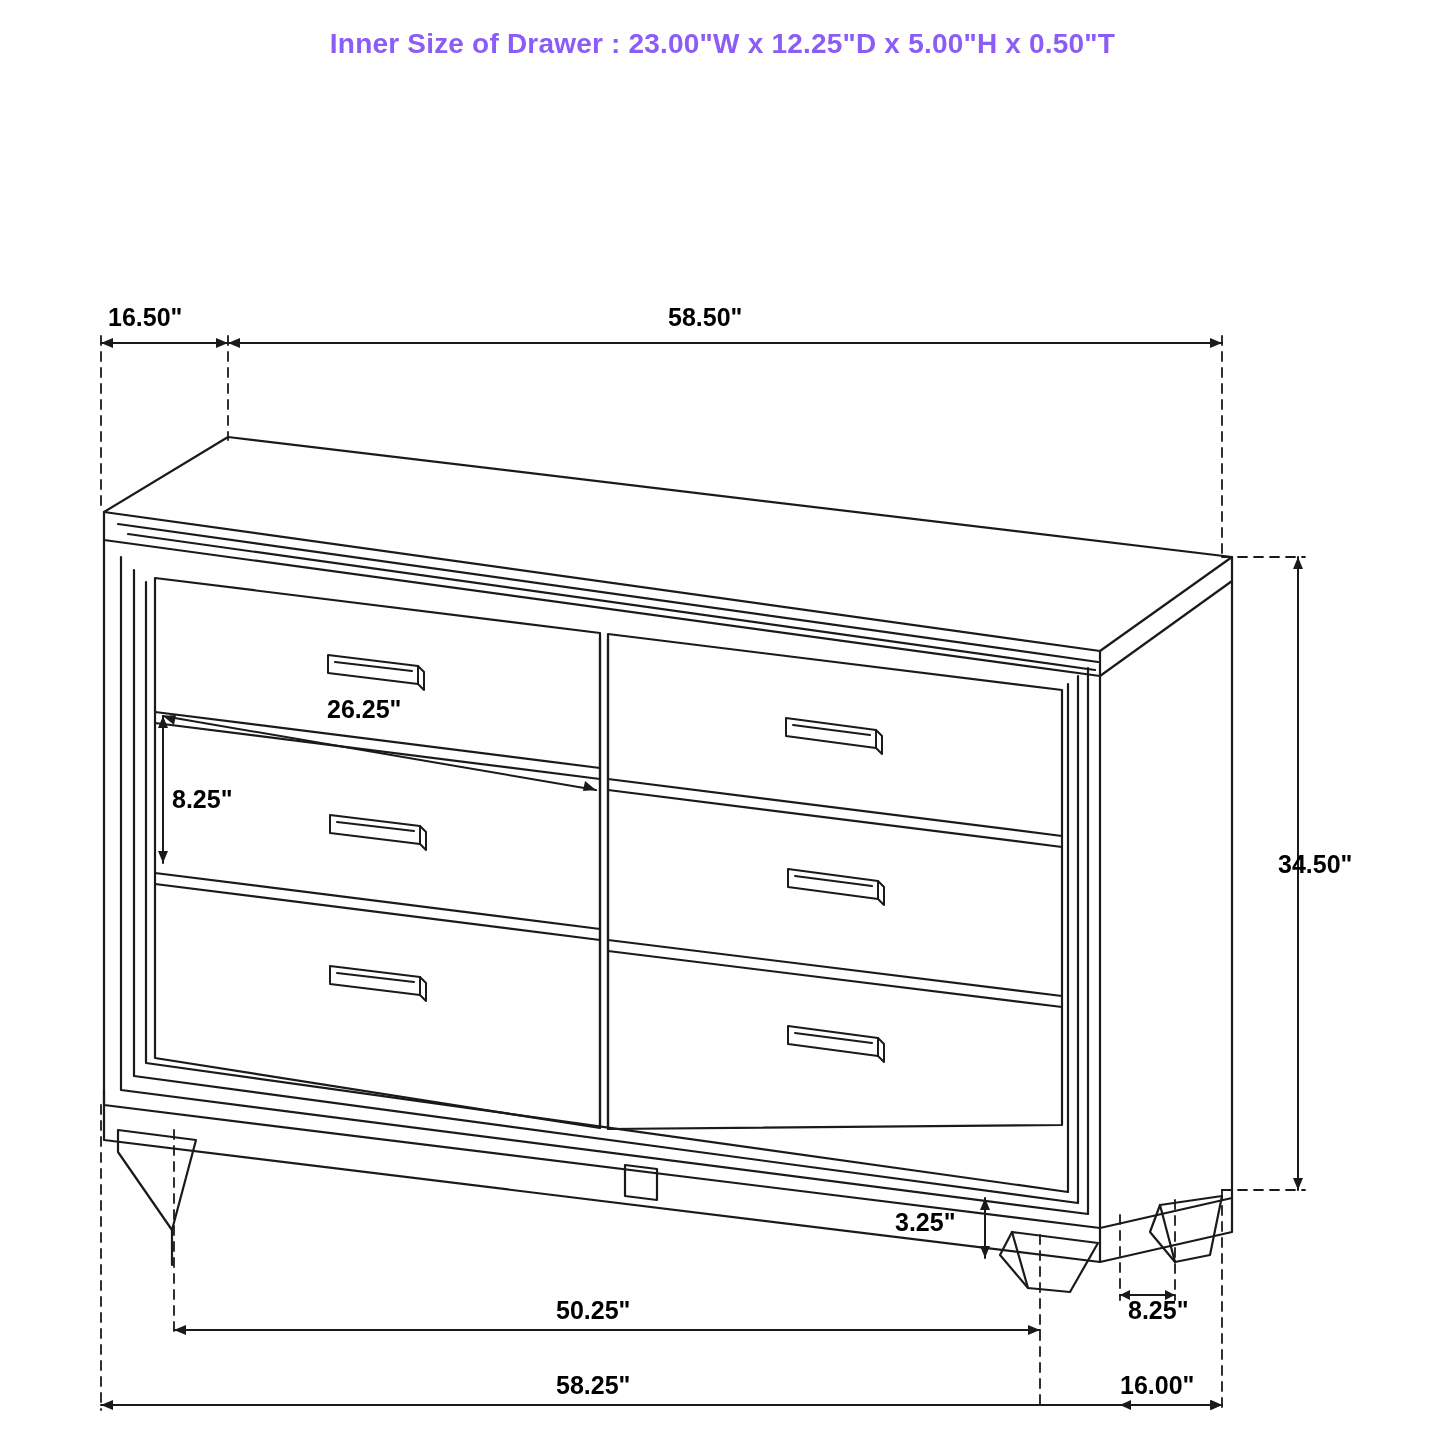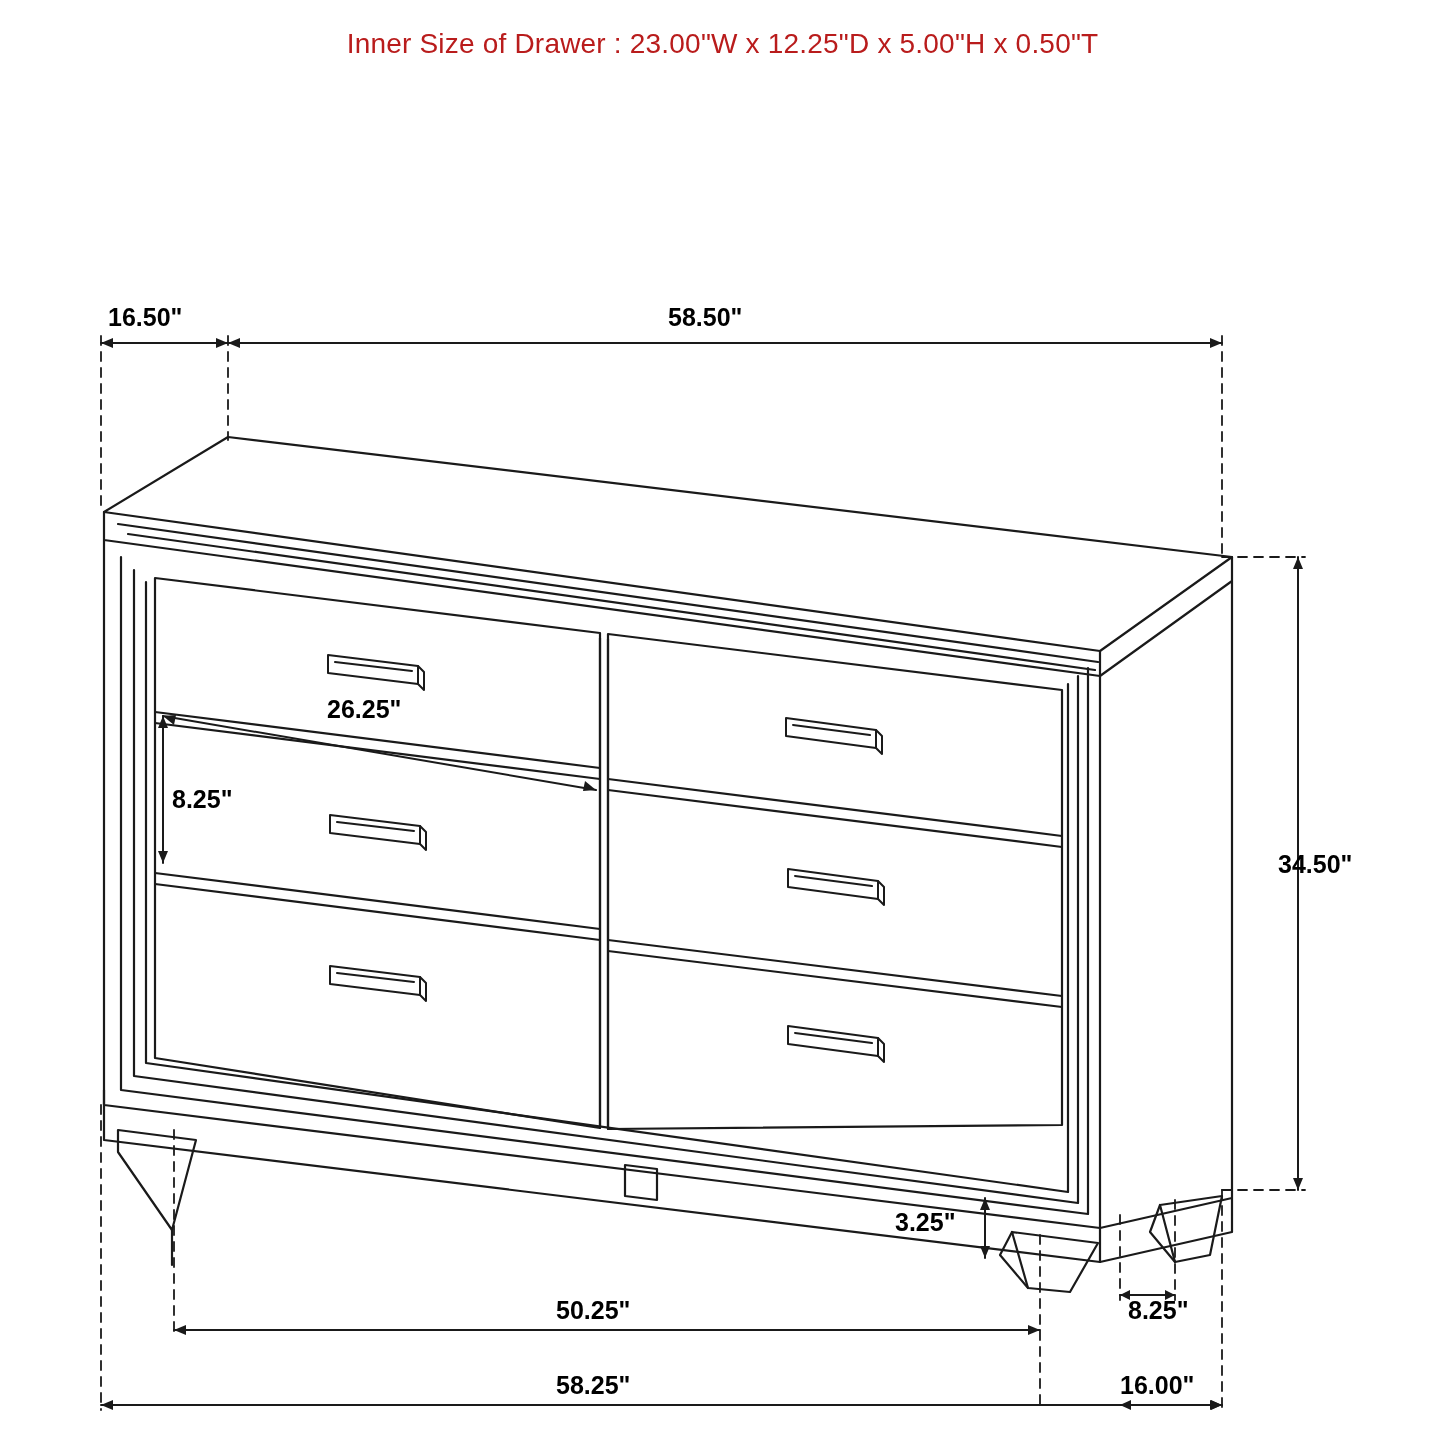--- a/index.html
+++ b/index.html
@@ -15,22 +15,22 @@
     font-family: "Liberation Sans", sans-serif;
     overflow: hidden;
   }
   #title {
     position: absolute;
     top: 28px;
     left: 0;
     width: 1445px;
     text-align: center;
     font-size: 28px;
-    font-weight: normal;
-    color: #b91c1c;
+    font-weight: bold;
+    color: #8b5cf6;
     letter-spacing: 0.2px;
   }
   svg.diagram {
     position: absolute;
     top: 0;
     left: 0;
     width: 1445px;
     height: 1445px;
   }
   .dimlabel {

